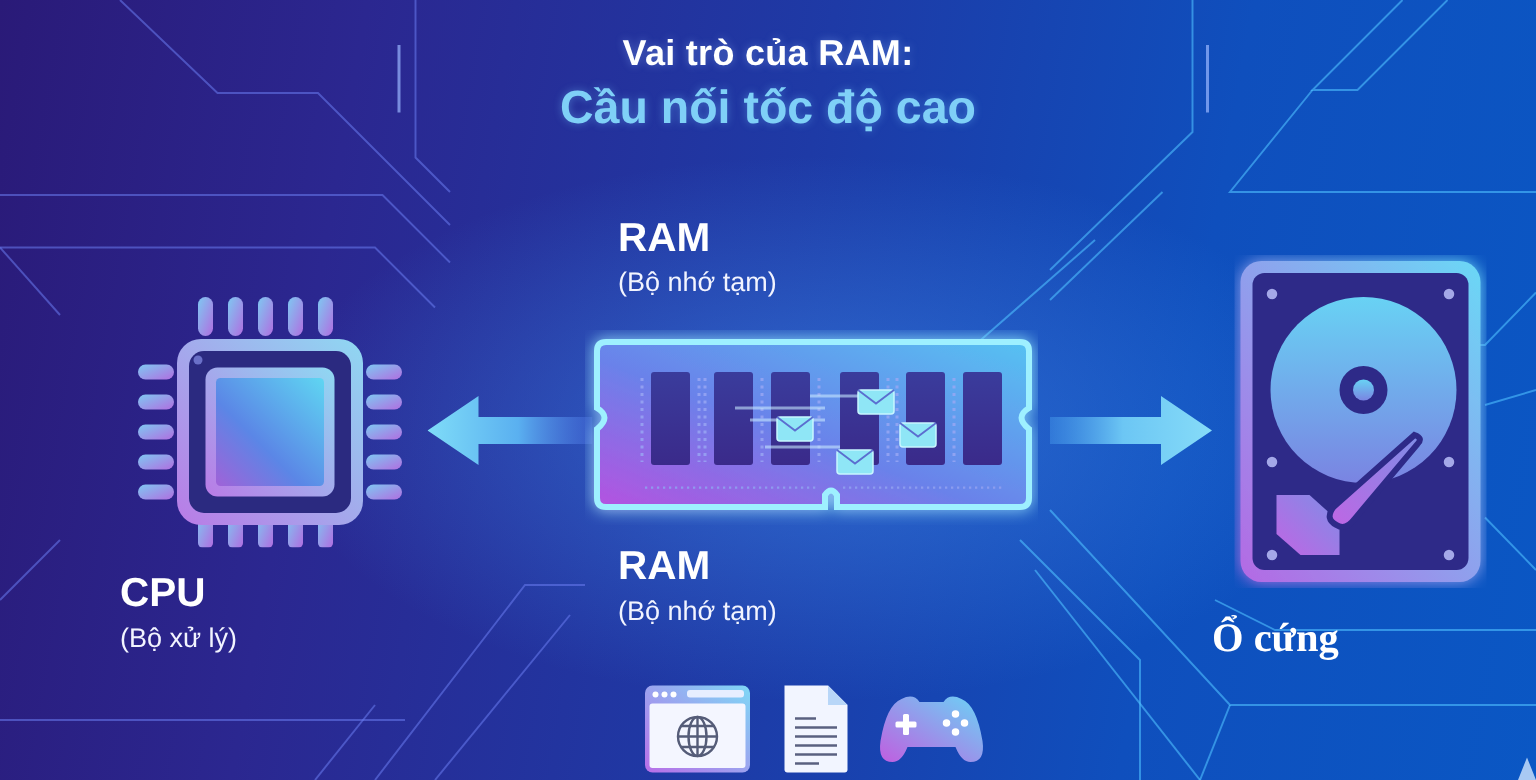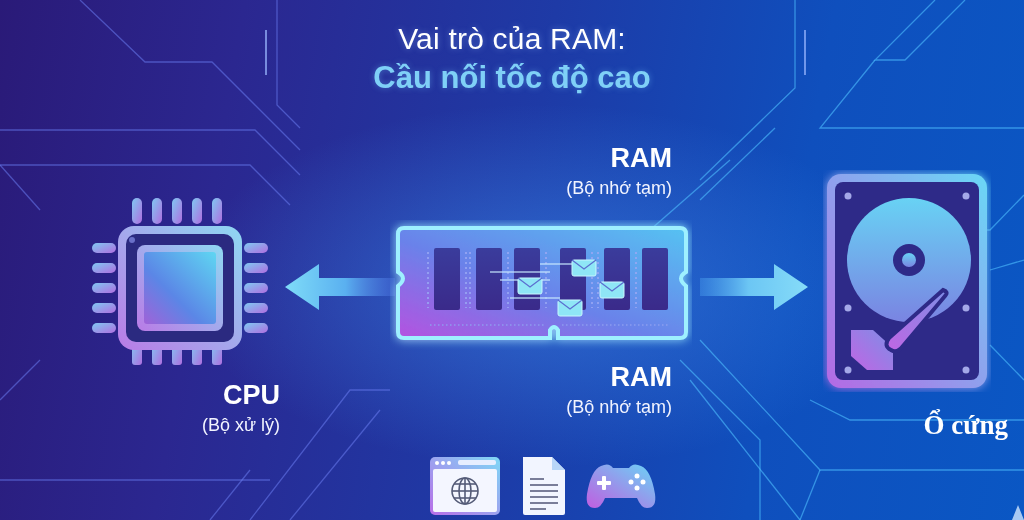--- a/index.html
+++ b/index.html
@@ -6,24 +6,24 @@
   html, body { width: 1024px; height: 520px; overflow: hidden; }
   body {
     font-family: "Liberation Sans", "DejaVu Sans", sans-serif;
     background: linear-gradient(100deg, #2a1a78 0%, #2b2790 22%, #1e3aa6 50%, #0f4fbd 75%, #0a57c4 100%);
     position: relative;
     color: #fff;
   }
   .bg-svg { position: absolute; left: 0; top: 0; width: 1024px; height: 520px; }
 
   .title { position: absolute; left: 0; width: 1024px; text-align: center; top: 22px; }
-  .title-line1 { font-size: 30px; font-weight: normal; color: #ffffff; letter-spacing: 0.2px; text-shadow: 0 0 6px rgba(150,190,255,0.4); }
+  .title-line1 { font-size: 24px; font-weight: bold; color: #ffffff; letter-spacing: 0.2px; text-shadow: 0 0 6px rgba(150,190,255,0.4); }
   .title-line2 { font-size: 31px; font-weight: bold; color: #7fd0f7; margin-top: 4px; text-shadow: 0 0 6px rgba(120,200,255,0.4); }
 
-  .label-block { position: absolute; text-align: right; }
+  .label-block { position: absolute; text-align: left; }
   .label-main { font-size: 27px; font-weight: bold; color: #fff; }
   .label-sub { font-size: 18px; color: #f2f4ff; margin-top: 4px; }
 
   #ram-top { left: 412px; width: 260px; top: 143px; }
   #ram-bottom { left: 412px; width: 260px; top: 362px; }
   #cpu-label { left: 80px; width: 200px; top: 380px; }
   #hdd-label { left: 808px; width: 200px; top: 410px; font-family: Liberation Serif, serif; }
 
   .icon { position: absolute; }
   #cpu-icon { left: 82px; top: 190px; width: 196px; height: 175px; }

